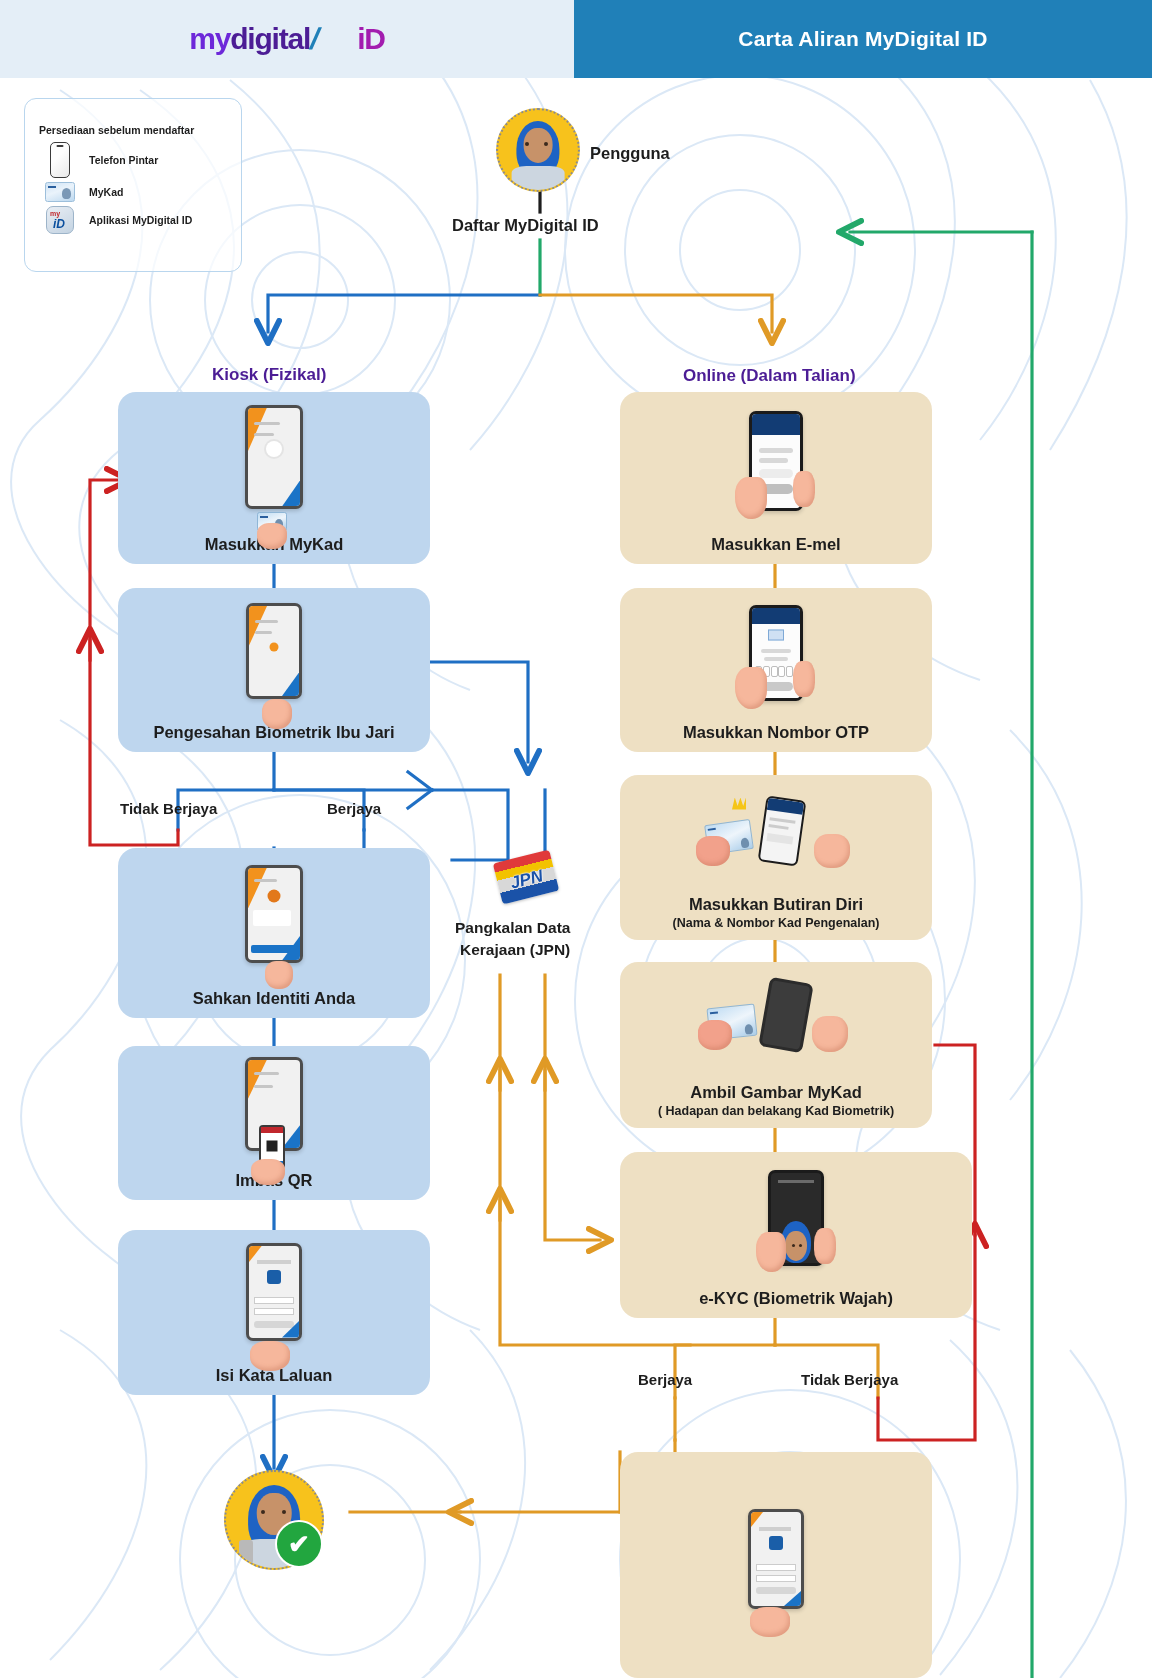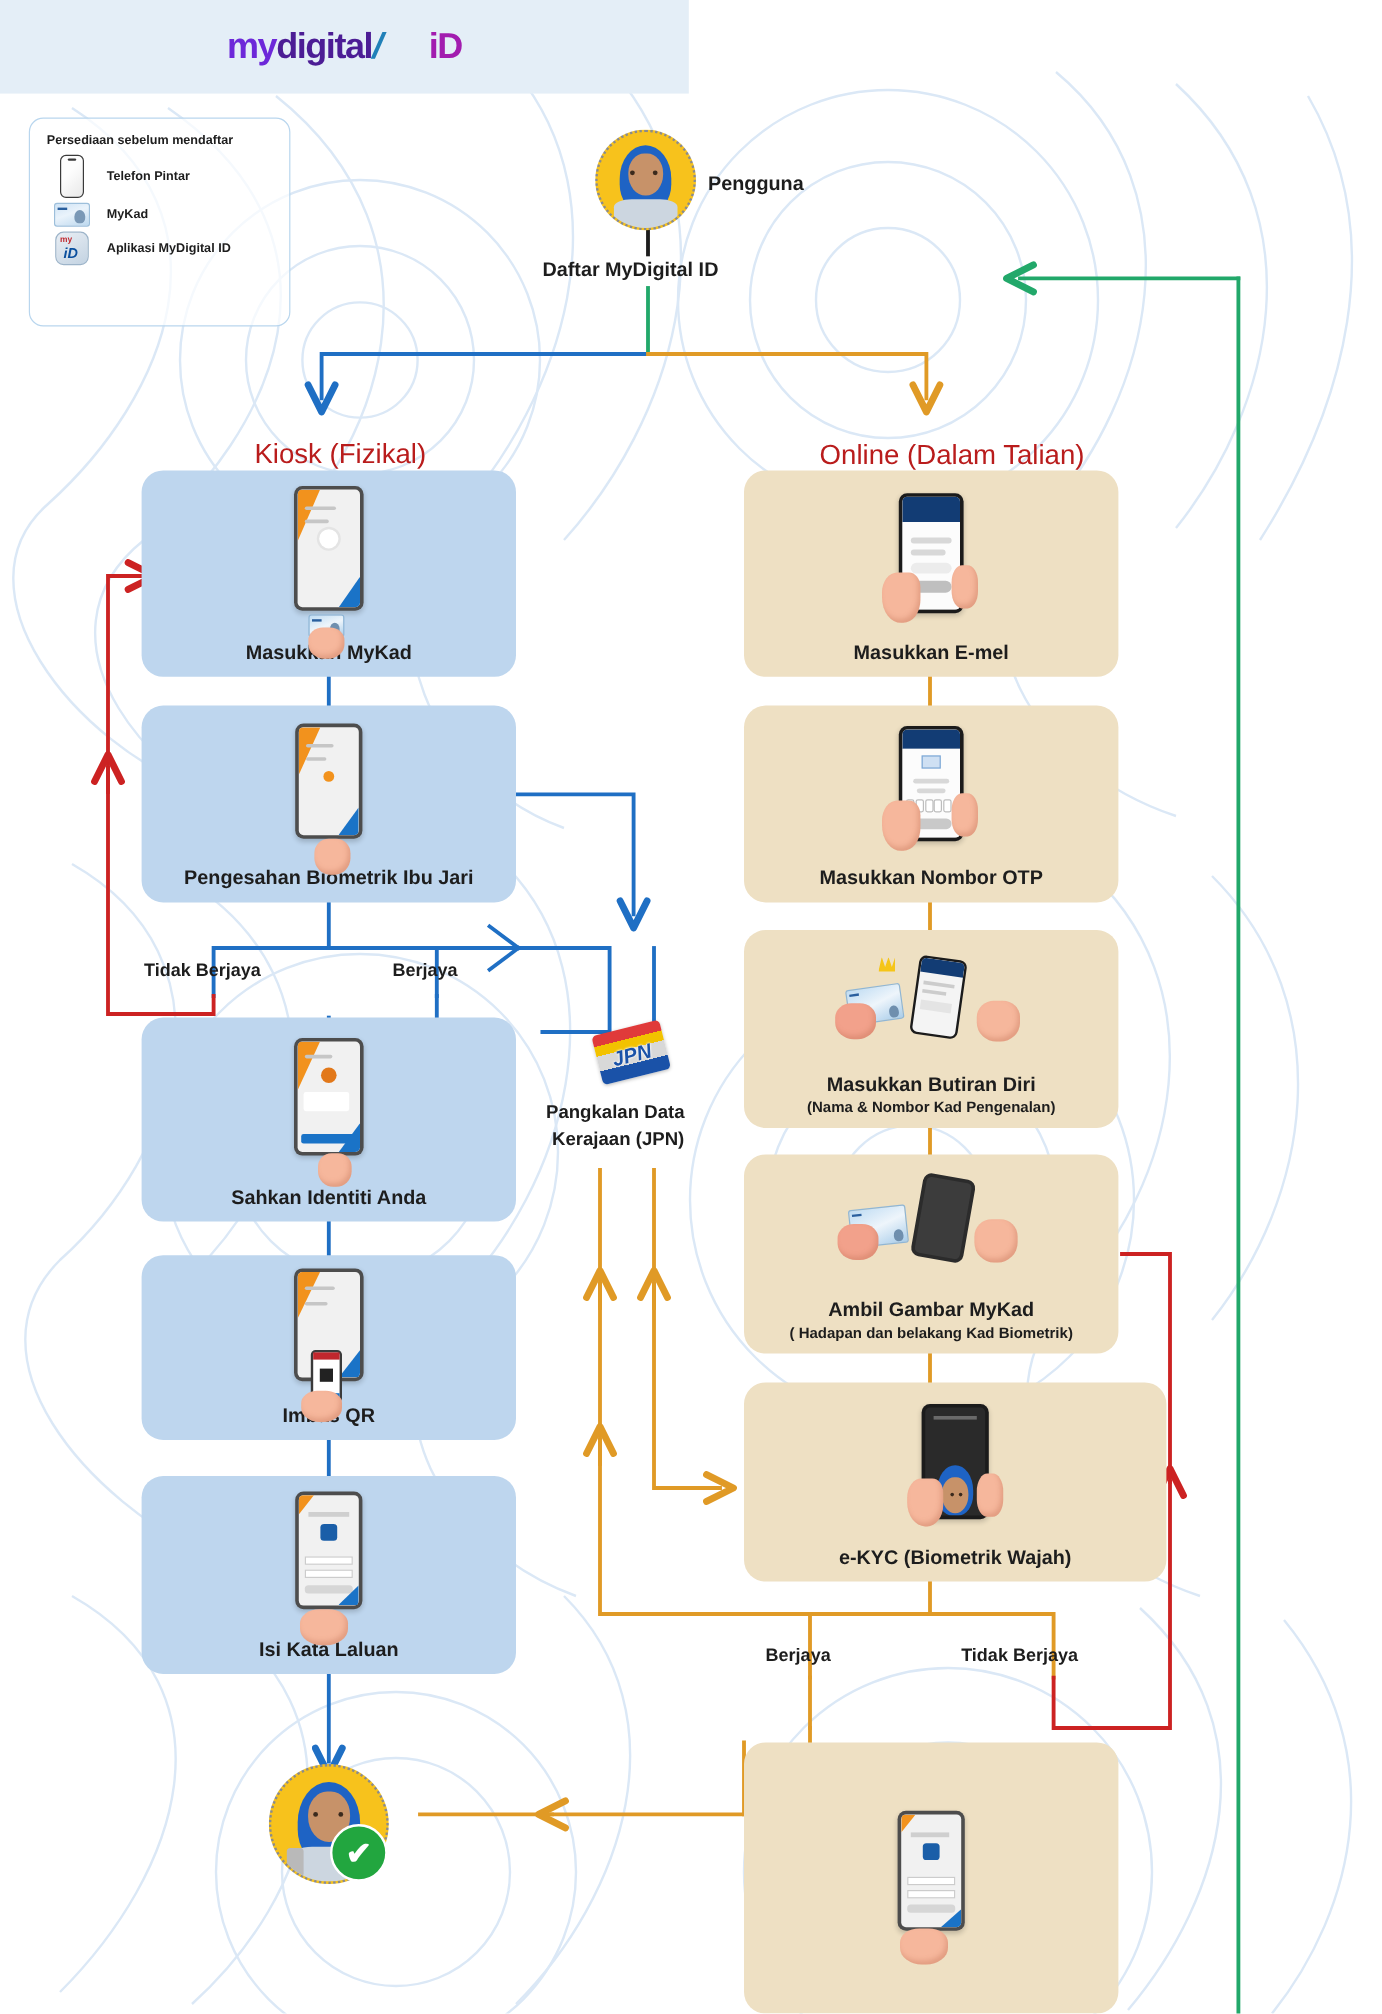--- a/index.html
+++ b/index.html
@@ -37,21 +37,21 @@
   .logo .digital { color:#4c1d95; }
   .logo .slash { color:#2080b8; font-weight:bold; transform:skewX(-14deg); display:inline-block; margin:0 1px; }
   .logo .id { color:#a21caf;margin-left:38px; }
 
   
   #legend {
     position:absolute; left:24px; top:98px; width:218px; height:174px;
     border:1.5px solid #b9d6ee; border-radius:12px; background:rgba(255,255,255,.72);
     z-index:6; padding:10px 10px 6px 12px;
   }
-  #legend-title { font-size:10.5px; font-weight:bold; color:#1d1d1d; margin:2px 0 6px 2px; }
+  #legend-title { font-size:10.5px; font-weight:bold; color:#1d1d1d; margin:15px 0 6px 2px; }
   .legend-row { display:flex; align-items:center; margin-bottom:4px; }
   .legend-ico { width:46px; display:flex; justify-content:center; align-items:center; }
   .legend-label { font-size:10.5px; color:#1d1d1d; font-weight:bold; margin-left:6px; }
 
   .ico-phone {
     width:20px; height:36px; border:1.6px solid #3a3a3a; border-radius:5px;
     background:linear-gradient(135deg,#fdfdfd 40%,#e8e8e8 100%); position:relative;
   }
   .ico-phone:after{content:"";position:absolute;top:2px;left:50%;transform:translateX(-50%);width:7px;height:1.6px;background:#3a3a3a;border-radius:1px;}
   .ico-mykad {
@@ -67,21 +67,21 @@
     position:relative; overflow:hidden;
   }
   .ico-app:before{content:"my";position:absolute;left:3px;top:3px;font-size:7px;font-weight:bold;color:#c1272d;}
   .ico-app:after{content:"iD";position:absolute;left:6px;bottom:2px;font-size:12px;font-weight:bold;color:#0a4f9e;font-style:italic;}
 
   
   .node-label {
     position:absolute; z-index:7; text-align:center;
     font-size:16.5px; font-weight:bold; color:#1d1d1d; white-space:nowrap;
   }
-  .branch-title { font-size:23px; font-weight:normal; color:#b91c1c; }
+  .branch-title { font-size:17px; font-weight:bold; color:#4c1d95; }
   .edge-label {
     position:absolute; z-index:8; font-size:15px; font-weight:bold; color:#1d1d1d;
     white-space:nowrap; text-align:center;
   }
 
   
   .card {
     position:absolute; z-index:4; border-radius:18px;
     display:flex; flex-direction:column; align-items:center; justify-content:flex-end;
     padding-bottom:10px;
@@ -196,20 +196,23 @@
 
 <div id="header">
   <div id="header-left">
     <div class="logo">
       <span class="my">my</span>
         <span class="digital">digital</span>
         <span class="slash">/</span>
         <span class="id">iD</span>
     </div>
   </div>
+  <div id="header-right">
+    <div id="header-title">Carta Aliran MyDigital ID</div>
+  </div>
 </div>
 
 <div id="legend">
   <div id="legend-title">Persediaan sebelum mendaftar</div>
 
   <div class="legend-row">
     <div class="legend-ico">
         <div class="ico-phone"></div>
       </div>
     <div class="legend-label">Telefon Pintar</div>

